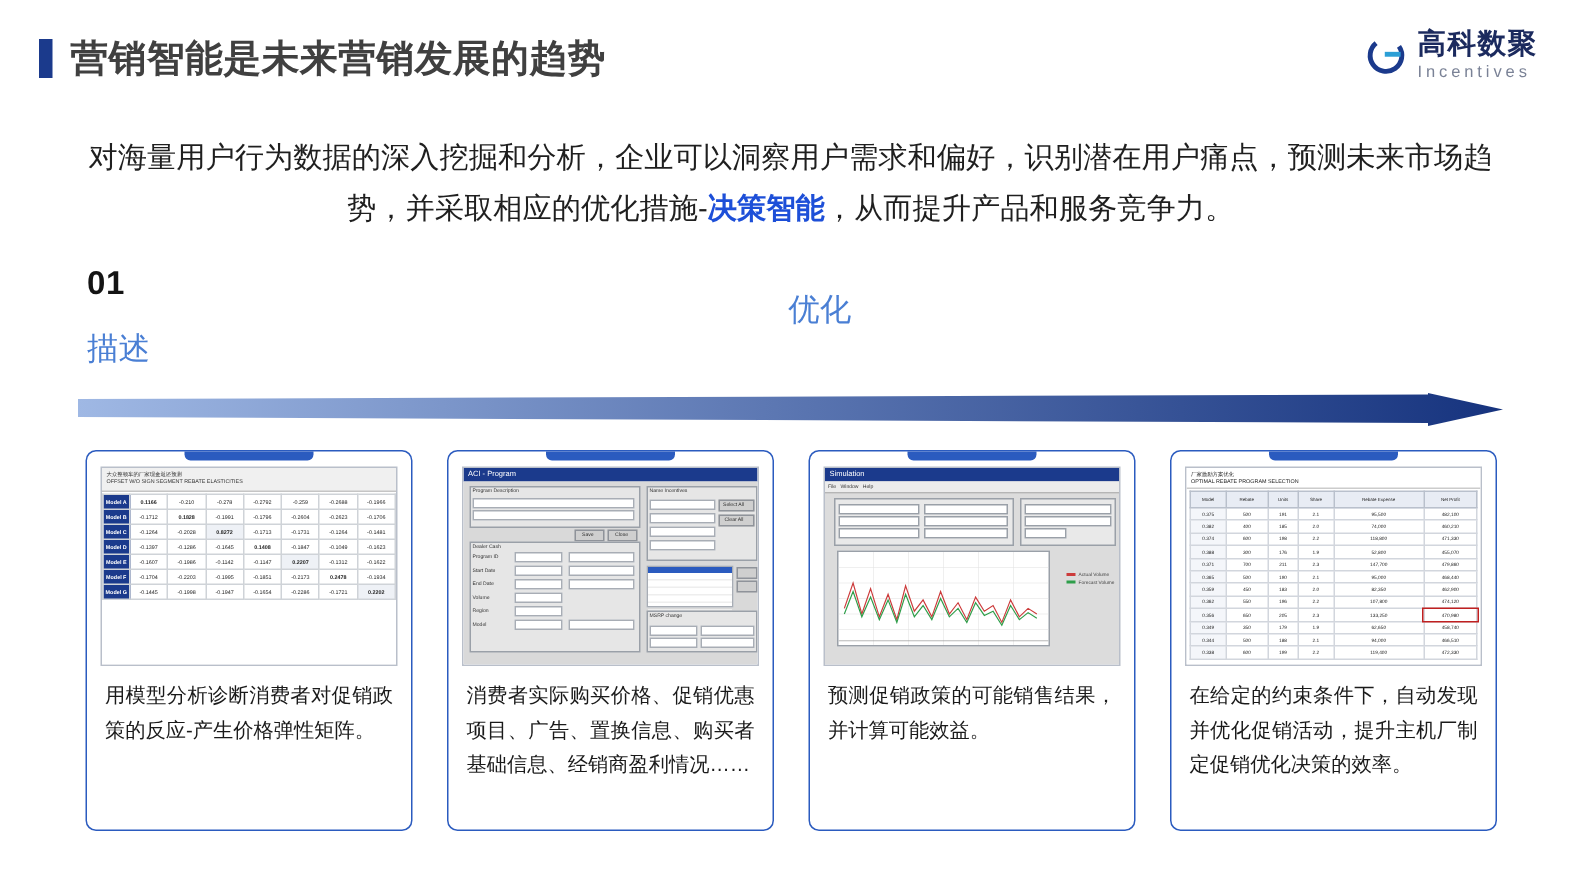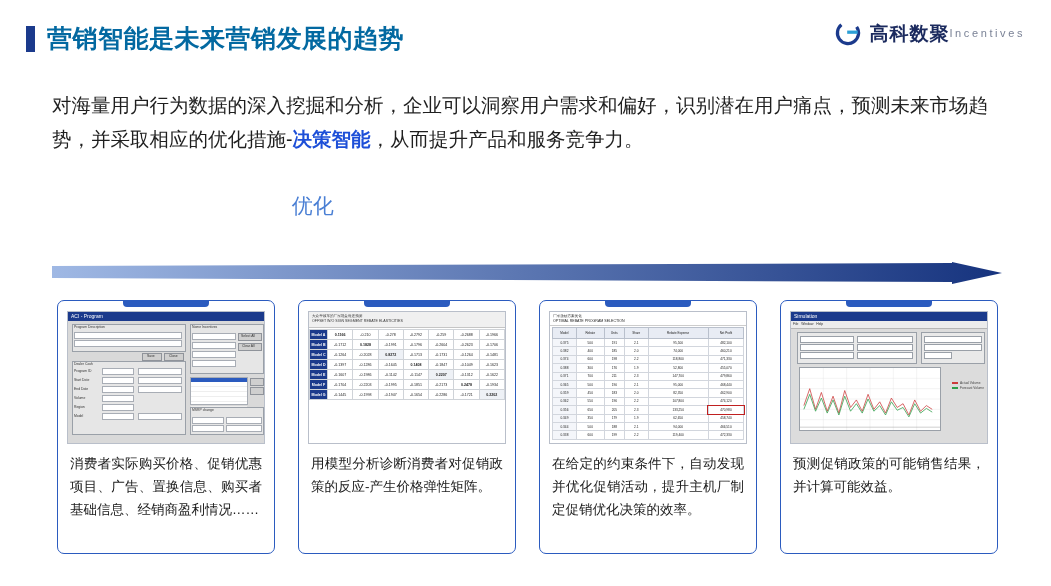--- a/index.html
+++ b/index.html
@@ -27,42 +27,42 @@
   .title-bar {
     width: 9px;
     height: 26px;
     background: #1b3a8c;
     margin-right: 12px;
     flex: none;
   }
   .title-text {
     font-size: 25px;
     font-weight: bold;
-    color: #0369a1;
+    color: #404040;
     letter-spacing: 0.5px;
     white-space: nowrap;
   }
 
   
   .logo {
     position: absolute;
     top: 20px;
     right: 26px;
     display: flex;
     align-items: center;
   }
   .logo-mark {
     width: 26px;
     height: 26px;
     margin-right: 8px;
     flex: none;
   }
   .logo-textblock {
     display: flex;
-    flex-direction: row;
+    flex-direction: column;
     line-height: 1;
   }
   .logo-cn {
     font-size: 19px;
     font-weight: bold;
     color: #1b2a5e;
     letter-spacing: 1px;
   }
   .logo-en {
     font-size: 11px;
@@ -73,21 +73,21 @@
 
   
   .para {
     position: absolute;
     top: 88px;
     left: 52px;
     width: 950px;
     font-size: 19.5px;
     line-height: 34px;
     color: #1f1f1f;
-    text-align: left;
+    text-align: center;
   }
   .para .hl {
     color: #1d4fd8;
     font-weight: bold;
   }
 
   
   .steps {
     position: absolute;
     top: 176px;
@@ -301,106 +301,44 @@
     <div class="logo-cn">高科数聚</div>
     <div class="logo-en">Incentives</div>
   </div>
 </div>
 
 <div class="para">
   <span>对海量用户行为数据的深入挖掘和分析，企业可以洞察用户需求和偏好，识别潜在用户痛点，预测未来市场趋势，并采取相应的优化措施-</span><span class="hl">决策智能</span><span>，从而提升产品和服务竞争力。</span>
 </div>
 
 <div class="steps">
+  <div class="step">
+    <div class="step-num">01</div>
+    <div class="step-label">描述</div>
+  </div>
   <div class="step">
   </div>
   <div class="step">
     <div class="step-label">优化</div>
   </div>
 </div>
 
 <div class="arrow-wrap">
   <svg width="950" height="24" viewBox="0 0 950 24">
     <defs>
       <linearGradient id="arrGrad" x1="0" y1="0" x2="1" y2="0">
         <stop offset="0%" stop-color="#9fb8e4"></stop>
         <stop offset="100%" stop-color="#16337e"></stop>
       </linearGradient>
     </defs>
     <polygon points="0,4 900,1 900,0 950,11 900,22 900,20 0,16" fill="url(#arrGrad)"></polygon>
   </svg>
 </div>
 
 <div class="cards">
-
-  <div class="card">
-    <div class="card-tab"></div>
-    <div class="card-shot">
-      <div class="ss-title">ACI - Program</div>
-      <div class="ss-body c1">
-        <div class="panel" style="left:4px; top:3px; width:112px; height:26px;"></div>
-        <div class="lbl" style="left:6px; top:4px;">Program Description</div>
-        <div class="fld" style="left:6px; top:11px; width:106px;"></div>
-        <div class="fld" style="left:6px; top:19px; width:106px;"></div>
-        <div class="btn" style="left:74px; top:32px; width:18px;"></div>
-        <div class="btn" style="left:96px; top:32px; width:18px;"></div>
-        <div class="lbl" style="left:79px; top:33px;">Save</div>
-        <div class="lbl" style="left:101px; top:33px;">Close</div>
-
-        <div class="panel" style="left:4px; top:40px; width:112px; height:72px;"></div>
-        <div class="lbl" style="left:6px; top:41px;">Dealer Cash</div>
-        <div class="lbl" style="left:6px; top:48px;">Program ID</div>
-        <div class="fld" style="left:34px; top:47px; width:30px;"></div>
-        <div class="lbl" style="left:6px; top:57px;">Start Date</div>
-        <div class="fld" style="left:34px; top:56px; width:30px;"></div>
-        <div class="lbl" style="left:6px; top:66px;">End Date</div>
-        <div class="fld" style="left:34px; top:65px; width:30px;"></div>
-        <div class="lbl" style="left:6px; top:75px;">Volume</div>
-        <div class="fld" style="left:34px; top:74px; width:30px;"></div>
-        <div class="lbl" style="left:6px; top:84px;">Region</div>
-        <div class="fld" style="left:34px; top:83px; width:30px;"></div>
-        <div class="lbl" style="left:6px; top:93px;">Model</div>
-        <div class="fld" style="left:34px; top:92px; width:30px;"></div>
-        <div class="fld" style="left:70px; top:47px; width:42px;"></div>
-        <div class="fld" style="left:70px; top:56px; width:42px;"></div>
-        <div class="fld" style="left:70px; top:65px; width:42px;"></div>
-        <div class="fld" style="left:70px; top:92px; width:42px;"></div>
-
-        <div class="panel" style="left:122px; top:3px; width:72px; height:48px;"></div>
-        <div class="lbl" style="left:124px; top:4px;">Name Incentives</div>
-        <div class="fld" style="left:124px; top:12px; width:42px;"></div>
-        <div class="fld" style="left:124px; top:21px; width:42px;"></div>
-        <div class="fld" style="left:124px; top:30px; width:42px;"></div>
-        <div class="fld" style="left:124px; top:39px; width:42px;"></div>
-        <div class="btn" style="left:170px; top:12px; width:22px;"></div>
-        <div class="btn" style="left:170px; top:22px; width:22px;"></div>
-        <div class="lbl" style="left:173px; top:13px;">Select All</div>
-        <div class="lbl" style="left:174px; top:23px;">Clear All</div>
-
-        <div class="list" style="left:122px; top:56px; width:56px; height:26px;">
-          <div class="sel"></div>
-            <div class="row"></div>
-            <div class="row"></div>
-          <div class="row"></div>
-            <div class="row"></div>
-            <div class="row"></div>
-        </div>
-        <div class="btn" style="left:182px; top:57px; width:12px;"></div>
-        <div class="btn" style="left:182px; top:66px; width:12px;"></div>
-
-        <div class="panel" style="left:122px; top:86px; width:72px; height:26px;"></div>
-        <div class="lbl" style="left:124px; top:87px;">MSRP change</div>
-        <div class="fld" style="left:124px; top:96px; width:30px;"></div>
-        <div class="fld" style="left:158px; top:96px; width:34px;"></div>
-        <div class="fld" style="left:124px; top:104px; width:30px;"></div>
-        <div class="fld" style="left:158px; top:104px; width:34px;"></div>
-      </div>
-    </div>
-    <div class="card-caption">消费者实际购买价格、促销优惠项目、广告、置换信息、购买者基础信息、经销商盈利情况……</div>
-  </div>
 
   <div class="card">
     <div class="card-tab"></div>
     <div class="card-shot">
       <div class="ss-body c2" style="top:0;">
         <div class="hdr">
           <div>大众整顿车的厂家现金返还预测</div>
           <div>OFFSET W/O SIGN SEGMENT REBATE ELASTICITIES</div>
         </div>
         <table>
@@ -478,136 +416,81 @@
         </tbody>
           </table>
       </div>
     </div>
     <div class="card-caption">用模型分析诊断消费者对促销政策的反应-产生价格弹性矩阵。</div>
   </div>
 
   <div class="card">
     <div class="card-tab"></div>
     <div class="card-shot">
-      <div class="ss-body c4" style="top:0;">
-        <div class="rpt-hdr">
-          <div>厂家激励方案优化</div>
-          <div>OPTIMAL REBATE PROGRAM SELECTION</div>
+      <div class="ss-title">ACI - Program</div>
+      <div class="ss-body c1">
+        <div class="panel" style="left:4px; top:3px; width:112px; height:26px;"></div>
+        <div class="lbl" style="left:6px; top:4px;">Program Description</div>
+        <div class="fld" style="left:6px; top:11px; width:106px;"></div>
+        <div class="fld" style="left:6px; top:19px; width:106px;"></div>
+        <div class="btn" style="left:74px; top:32px; width:18px;"></div>
+        <div class="btn" style="left:96px; top:32px; width:18px;"></div>
+        <div class="lbl" style="left:79px; top:33px;">Save</div>
+        <div class="lbl" style="left:101px; top:33px;">Close</div>
+
+        <div class="panel" style="left:4px; top:40px; width:112px; height:72px;"></div>
+        <div class="lbl" style="left:6px; top:41px;">Dealer Cash</div>
+        <div class="lbl" style="left:6px; top:48px;">Program ID</div>
+        <div class="fld" style="left:34px; top:47px; width:30px;"></div>
+        <div class="lbl" style="left:6px; top:57px;">Start Date</div>
+        <div class="fld" style="left:34px; top:56px; width:30px;"></div>
+        <div class="lbl" style="left:6px; top:66px;">End Date</div>
+        <div class="fld" style="left:34px; top:65px; width:30px;"></div>
+        <div class="lbl" style="left:6px; top:75px;">Volume</div>
+        <div class="fld" style="left:34px; top:74px; width:30px;"></div>
+        <div class="lbl" style="left:6px; top:84px;">Region</div>
+        <div class="fld" style="left:34px; top:83px; width:30px;"></div>
+        <div class="lbl" style="left:6px; top:93px;">Model</div>
+        <div class="fld" style="left:34px; top:92px; width:30px;"></div>
+        <div class="fld" style="left:70px; top:47px; width:42px;"></div>
+        <div class="fld" style="left:70px; top:56px; width:42px;"></div>
+        <div class="fld" style="left:70px; top:65px; width:42px;"></div>
+        <div class="fld" style="left:70px; top:92px; width:42px;"></div>
+
+        <div class="panel" style="left:122px; top:3px; width:72px; height:48px;"></div>
+        <div class="lbl" style="left:124px; top:4px;">Name Incentives</div>
+        <div class="fld" style="left:124px; top:12px; width:42px;"></div>
+        <div class="fld" style="left:124px; top:21px; width:42px;"></div>
+        <div class="fld" style="left:124px; top:30px; width:42px;"></div>
+        <div class="fld" style="left:124px; top:39px; width:42px;"></div>
+        <div class="btn" style="left:170px; top:12px; width:22px;"></div>
+        <div class="btn" style="left:170px; top:22px; width:22px;"></div>
+        <div class="lbl" style="left:173px; top:13px;">Select All</div>
+        <div class="lbl" style="left:174px; top:23px;">Clear All</div>
+
+        <div class="list" style="left:122px; top:56px; width:56px; height:26px;">
+          <div class="sel"></div>
+            <div class="row"></div>
+            <div class="row"></div>
+          <div class="row"></div>
+            <div class="row"></div>
+            <div class="row"></div>
         </div>
-        <table>
-          <tbody>
-              <tr>
-            <th>Model</th>
-            <th>Rebate</th>
-            <th>Units</th>
-            <th>Share</th>
-            <th>Rebate Expense</th>
-            <th>Net Profit</th>
-          </tr>
-          <tr>
-            <td class="first">0.375</td>
-            <td>500</td>
-            <td>191</td>
-            <td>2.1</td>
-            <td>95,500</td>
-            <td>482,100</td>
-          </tr>
-          <tr>
-            <td class="first">0.382</td>
-            <td>400</td>
-            <td>185</td>
-            <td>2.0</td>
-            <td>74,000</td>
-            <td>460,210</td>
-          </tr>
-          <tr>
-            <td class="first">0.374</td>
-            <td>600</td>
-            <td>198</td>
-            <td>2.2</td>
-            <td>118,800</td>
-            <td>471,330</td>
-          </tr>
-          <tr>
-            <td class="first">0.388</td>
-            <td>300</td>
-            <td>176</td>
-            <td>1.9</td>
-            <td>52,800</td>
-            <td>455,070</td>
-          </tr>
-          <tr>
-            <td class="first">0.371</td>
-            <td>700</td>
-            <td>211</td>
-            <td>2.3</td>
-            <td>147,700</td>
-            <td>479,860</td>
-          </tr>
-          <tr>
-            <td class="first">0.365</td>
-            <td>500</td>
-            <td>190</td>
-            <td>2.1</td>
-            <td>95,000</td>
-            <td>468,440</td>
-          </tr>
-          <tr>
-            <td class="first">0.359</td>
-            <td>450</td>
-            <td>183</td>
-            <td>2.0</td>
-            <td>82,350</td>
-            <td>462,900</td>
-          </tr>
-          <tr>
-            <td class="first">0.362</td>
-            <td>550</td>
-            <td>196</td>
-            <td>2.2</td>
-            <td>107,800</td>
-            <td>474,120</td>
-          </tr>
-          <tr>
-            <td class="first">0.356</td>
-            <td>650</td>
-            <td>205</td>
-            <td>2.3</td>
-            <td>133,250</td>
-            <td class="hi">470,980</td>
-          </tr>
-          <tr>
-            <td class="first">0.349</td>
-            <td>350</td>
-            <td>179</td>
-            <td>1.9</td>
-            <td>62,650</td>
-            <td>458,740</td>
-          </tr>
-          <tr>
-            <td class="first">0.344</td>
-            <td>500</td>
-            <td>188</td>
-            <td>2.1</td>
-            <td>94,000</td>
-            <td>466,510</td>
-          </tr>
-          <tr>
-            <td class="first">0.338</td>
-            <td>600</td>
-            <td>199</td>
-            <td>2.2</td>
-            <td>119,400</td>
-            <td>472,330</td>
-          </tr>
-        </tbody>
-          </table>
+        <div class="btn" style="left:182px; top:57px; width:12px;"></div>
+        <div class="btn" style="left:182px; top:66px; width:12px;"></div>
+
+        <div class="panel" style="left:122px; top:86px; width:72px; height:26px;"></div>
+        <div class="lbl" style="left:124px; top:87px;">MSRP change</div>
+        <div class="fld" style="left:124px; top:96px; width:30px;"></div>
+        <div class="fld" style="left:158px; top:96px; width:34px;"></div>
+        <div class="fld" style="left:124px; top:104px; width:30px;"></div>
+        <div class="fld" style="left:158px; top:104px; width:34px;"></div>
       </div>
     </div>
-    <div class="card-caption">在给定的约束条件下，自动发现并优化促销活动，提升主机厂制定促销优化决策的效率。</div>
+    <div class="card-caption">消费者实际购买价格、促销优惠项目、广告、置换信息、购买者基础信息、经销商盈利情况……</div>
   </div>
 
   <div class="card">
     <div class="card-tab"></div>
     <div class="card-shot">
       <div class="ss-title">Simulation</div>
       <div class="ss-body c3">
         <div class="toolbar">
           <span>File</span>&nbsp;&nbsp;
           <span>Window</span>&nbsp;&nbsp;
@@ -646,13 +529,134 @@
         </div>
         <div class="legend">
           <div><span class="lgd-sw" style="background:#cc3b3b"></span><span>Actual Volume</span></div>
           <div><span class="lgd-sw" style="background:#2e9e4a"></span><span>Forecast Volume</span></div>
         </div>
       </div>
     </div>
     <div class="card-caption">预测促销政策的可能销售结果，并计算可能效益。</div>
   </div>
 
+  <div class="card">
+    <div class="card-tab"></div>
+    <div class="card-shot">
+      <div class="ss-body c4" style="top:0;">
+        <div class="rpt-hdr">
+          <div>厂家激励方案优化</div>
+          <div>OPTIMAL REBATE PROGRAM SELECTION</div>
+        </div>
+        <table>
+          <tbody>
+              <tr>
+            <th>Model</th>
+            <th>Rebate</th>
+            <th>Units</th>
+            <th>Share</th>
+            <th>Rebate Expense</th>
+            <th>Net Profit</th>
+          </tr>
+          <tr>
+            <td class="first">0.375</td>
+            <td>500</td>
+            <td>191</td>
+            <td>2.1</td>
+            <td>95,500</td>
+            <td>482,100</td>
+          </tr>
+          <tr>
+            <td class="first">0.382</td>
+            <td>400</td>
+            <td>185</td>
+            <td>2.0</td>
+            <td>74,000</td>
+            <td>460,210</td>
+          </tr>
+          <tr>
+            <td class="first">0.374</td>
+            <td>600</td>
+            <td>198</td>
+            <td>2.2</td>
+            <td>118,800</td>
+            <td>471,330</td>
+          </tr>
+          <tr>
+            <td class="first">0.388</td>
+            <td>300</td>
+            <td>176</td>
+            <td>1.9</td>
+            <td>52,800</td>
+            <td>455,070</td>
+          </tr>
+          <tr>
+            <td class="first">0.371</td>
+            <td>700</td>
+            <td>211</td>
+            <td>2.3</td>
+            <td>147,700</td>
+            <td>479,860</td>
+          </tr>
+          <tr>
+            <td class="first">0.365</td>
+            <td>500</td>
+            <td>190</td>
+            <td>2.1</td>
+            <td>95,000</td>
+            <td>468,440</td>
+          </tr>
+          <tr>
+            <td class="first">0.359</td>
+            <td>450</td>
+            <td>183</td>
+            <td>2.0</td>
+            <td>82,350</td>
+            <td>462,900</td>
+          </tr>
+          <tr>
+            <td class="first">0.362</td>
+            <td>550</td>
+            <td>196</td>
+            <td>2.2</td>
+            <td>107,800</td>
+            <td>474,120</td>
+          </tr>
+          <tr>
+            <td class="first">0.356</td>
+            <td>650</td>
+            <td>205</td>
+            <td>2.3</td>
+            <td>133,250</td>
+            <td class="hi">470,980</td>
+          </tr>
+          <tr>
+            <td class="first">0.349</td>
+            <td>350</td>
+            <td>179</td>
+            <td>1.9</td>
+            <td>62,650</td>
+            <td>458,740</td>
+          </tr>
+          <tr>
+            <td class="first">0.344</td>
+            <td>500</td>
+            <td>188</td>
+            <td>2.1</td>
+            <td>94,000</td>
+            <td>466,510</td>
+          </tr>
+          <tr>
+            <td class="first">0.338</td>
+            <td>600</td>
+            <td>199</td>
+            <td>2.2</td>
+            <td>119,400</td>
+            <td>472,330</td>
+          </tr>
+        </tbody>
+          </table>
+      </div>
+    </div>
+    <div class="card-caption">在给定的约束条件下，自动发现并优化促销活动，提升主机厂制定促销优化决策的效率。</div>
+  </div>
+
 </div>
 
 </body></html>

